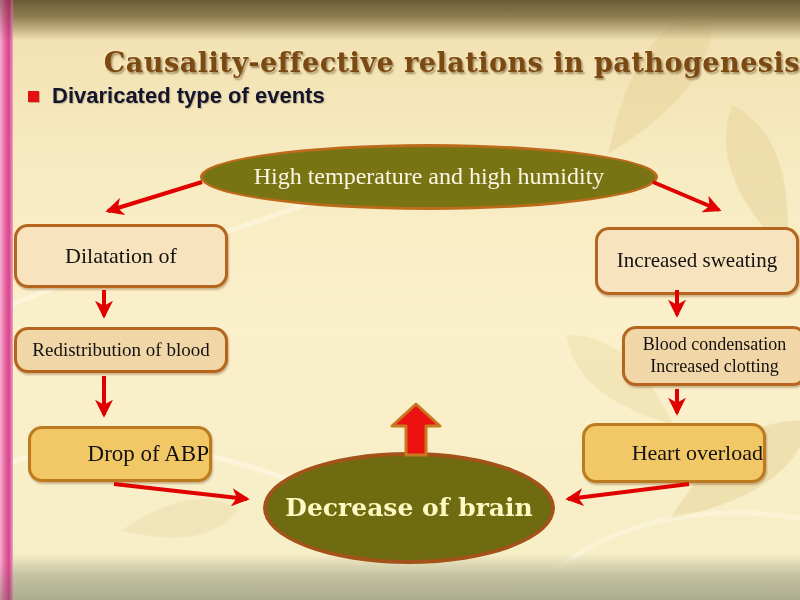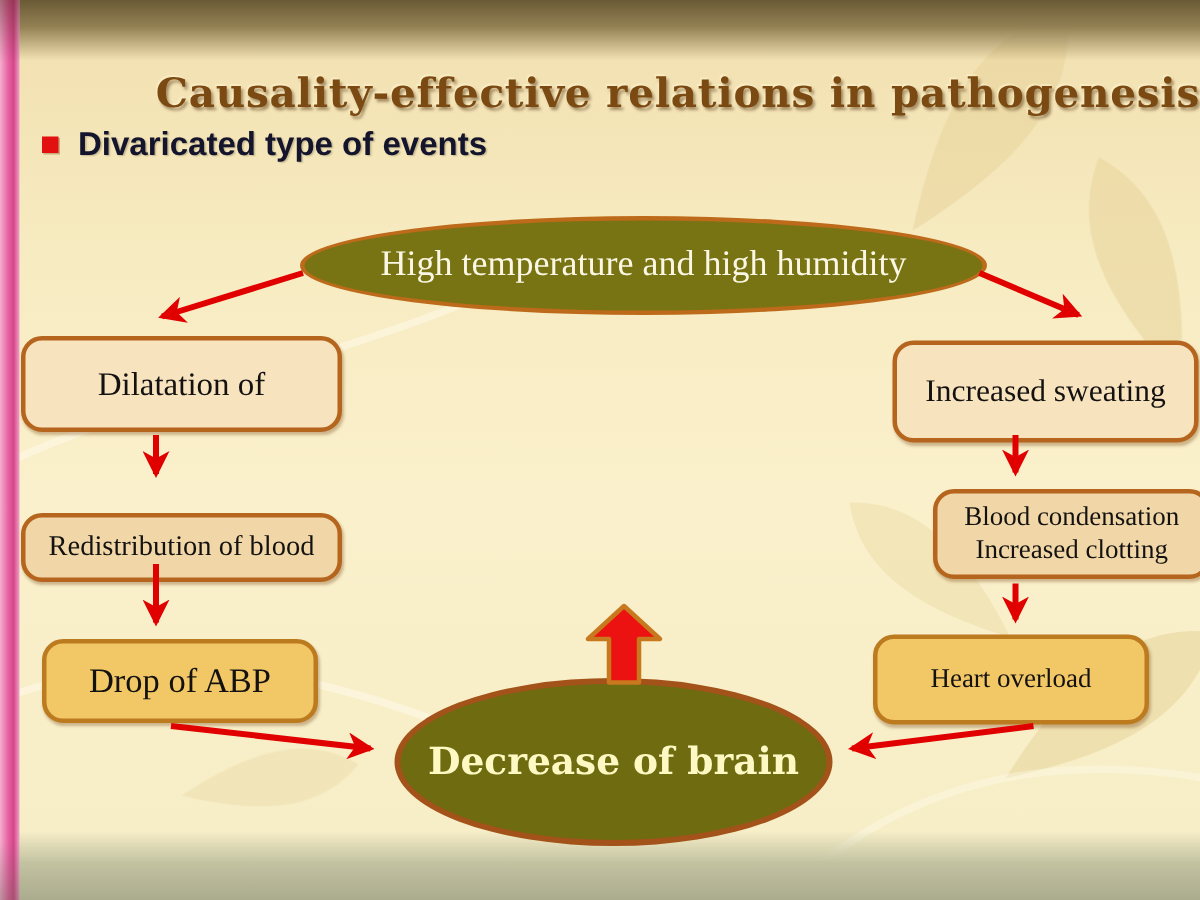--- a/index.html
+++ b/index.html
@@ -36,33 +36,33 @@
   .bullet-square{width:11px;height:11px;background:#e21010;margin:8px 13px 0 0;box-shadow:1px 1px 0 rgba(120,60,0,.35);}
   .bullet-text{
     font-family:"Liberation Sans","DejaVu Sans",sans-serif;font-weight:bold;font-size:22px;
     color:#14142c;text-shadow:1px 1px 1px rgba(120,110,80,.4);
   }
   .node{position:absolute;z-index:8;display:flex;flex-direction:column;align-items:center;justify-content:center;
         text-align:center;color:#141210;line-height:1.22;box-sizing:border-box;}
   .rbox{border:3px solid #b5651d;border-radius:14px;box-shadow:1px 2px 2px rgba(120,70,20,.35);}
   .cream{background:#f8e3bf;}
   .tan{background:#f1d7a7;}
-  .gold{background:#f2c766;border-color:#bd7b1f;}
+  .gold{background:#f2c766;border-color:#bd7b1f;align-items:flex-end;}
   .ellipse{border-radius:50%;text-align:right;}
   .n-top{left:200px;top:144px;width:458px;height:66px;background:#787414;border:3px solid #bd6a1a;color:#fbf7e4;font-size:24px;}
   .n-shock{left:266px;top:296px;width:294px;height:122px;background:#f2751b;border:4px solid #9d5517;
            color:#120e08;font-size:42px;font-weight:bold;font-family:"DejaVu Serif","Liberation Serif",serif;}
   .n-bottom{left:263px;top:452px;width:292px;height:112px;background:#6e6b10;border:4px solid #a3531a;
             color:#fef9c3;font-size:25px;font-weight:bold;font-family:"DejaVu Serif","Liberation Serif",serif;}
   .n-dilat{left:14px;top:224px;width:214px;height:64px;font-size:22px;gap:25px;}
-  .n-redis{left:14px;top:327px;width:214px;height:46px;font-size:19px;margin-top:15px;}
+  .n-redis{left:14px;top:327px;width:214px;height:46px;font-size:19px;}
   .n-drop{left:28px;top:426px;width:184px;height:56px;font-size:23px;}
   .n-sweat{left:575px;top:227px;width:204px;height:68px;font-size:21px;margin-left:20px;}
   .n-cond{left:622px;top:326px;width:185px;height:60px;font-size:18px;}
-  .n-heart{left:582px;top:423px;width:184px;height:60px;font-size:18px;}
+  .n-heart{left:582px;top:423px;width:184px;height:60px;font-size:22px;}
   .arrows{position:absolute;inset:0;z-index:9;pointer-events:none;}
 </style>
 </head>
 <body>
 
 <div class="slide">
 
   <svg class="bg-art" width="800" height="600" viewBox="0 0 800 600" aria-hidden="true">
     <g fill="#e7d49c" opacity="0.55">
       <path transform="translate(660,80) rotate(35)" d="M0,-90 C34,-50 38,0 0,90 C-38,0 -34,-50 0,-90 Z"></path>

